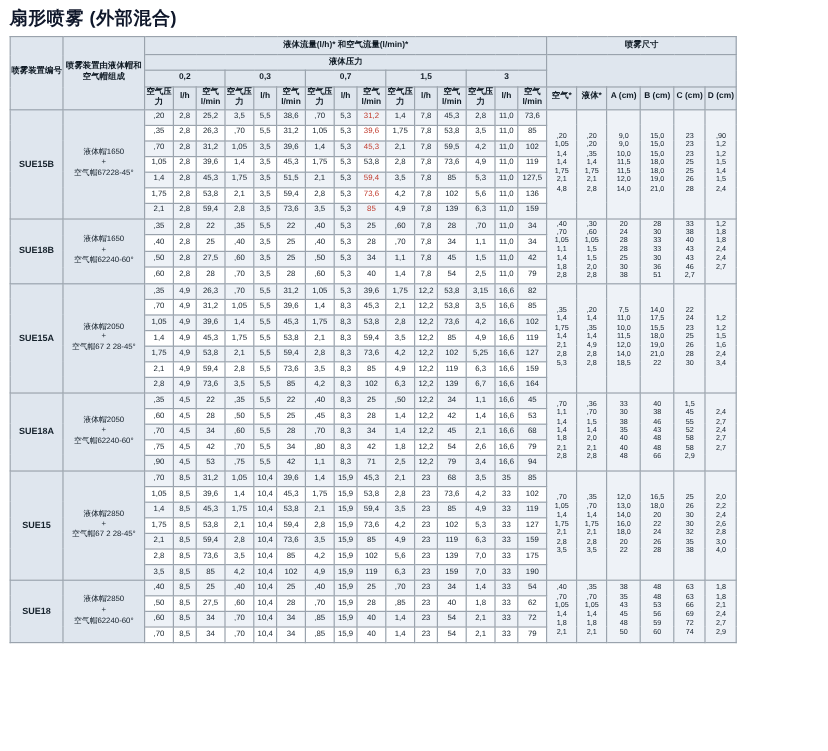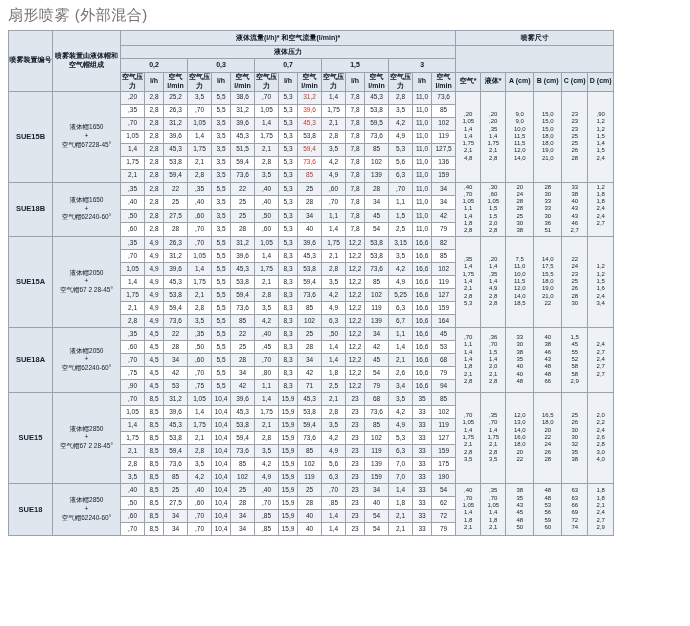--- a/index.html
+++ b/index.html
@@ -3,21 +3,21 @@
 <meta charset="utf-8">
 <style>
   html,body{margin:0;padding:0;}
   body{
     width:690px;height:626px;background:#ffffff;
     font-family:"Liberation Sans", sans-serif;
     color:#1a1a1a;
     -webkit-font-smoothing:antialiased;
   }
   #title{
-    font-size:15px;font-weight:normal;color:#737373;
+    font-size:15px;font-weight:bold;color:#0f172a;
     padding:6px 0 5px 8px;letter-spacing:0.5px;
   }
   table{
     border-collapse:collapse;
     table-layout:fixed;
     width:556px;
     margin-left:8px;
     font-size:6.5px;
   }
   td,th{

